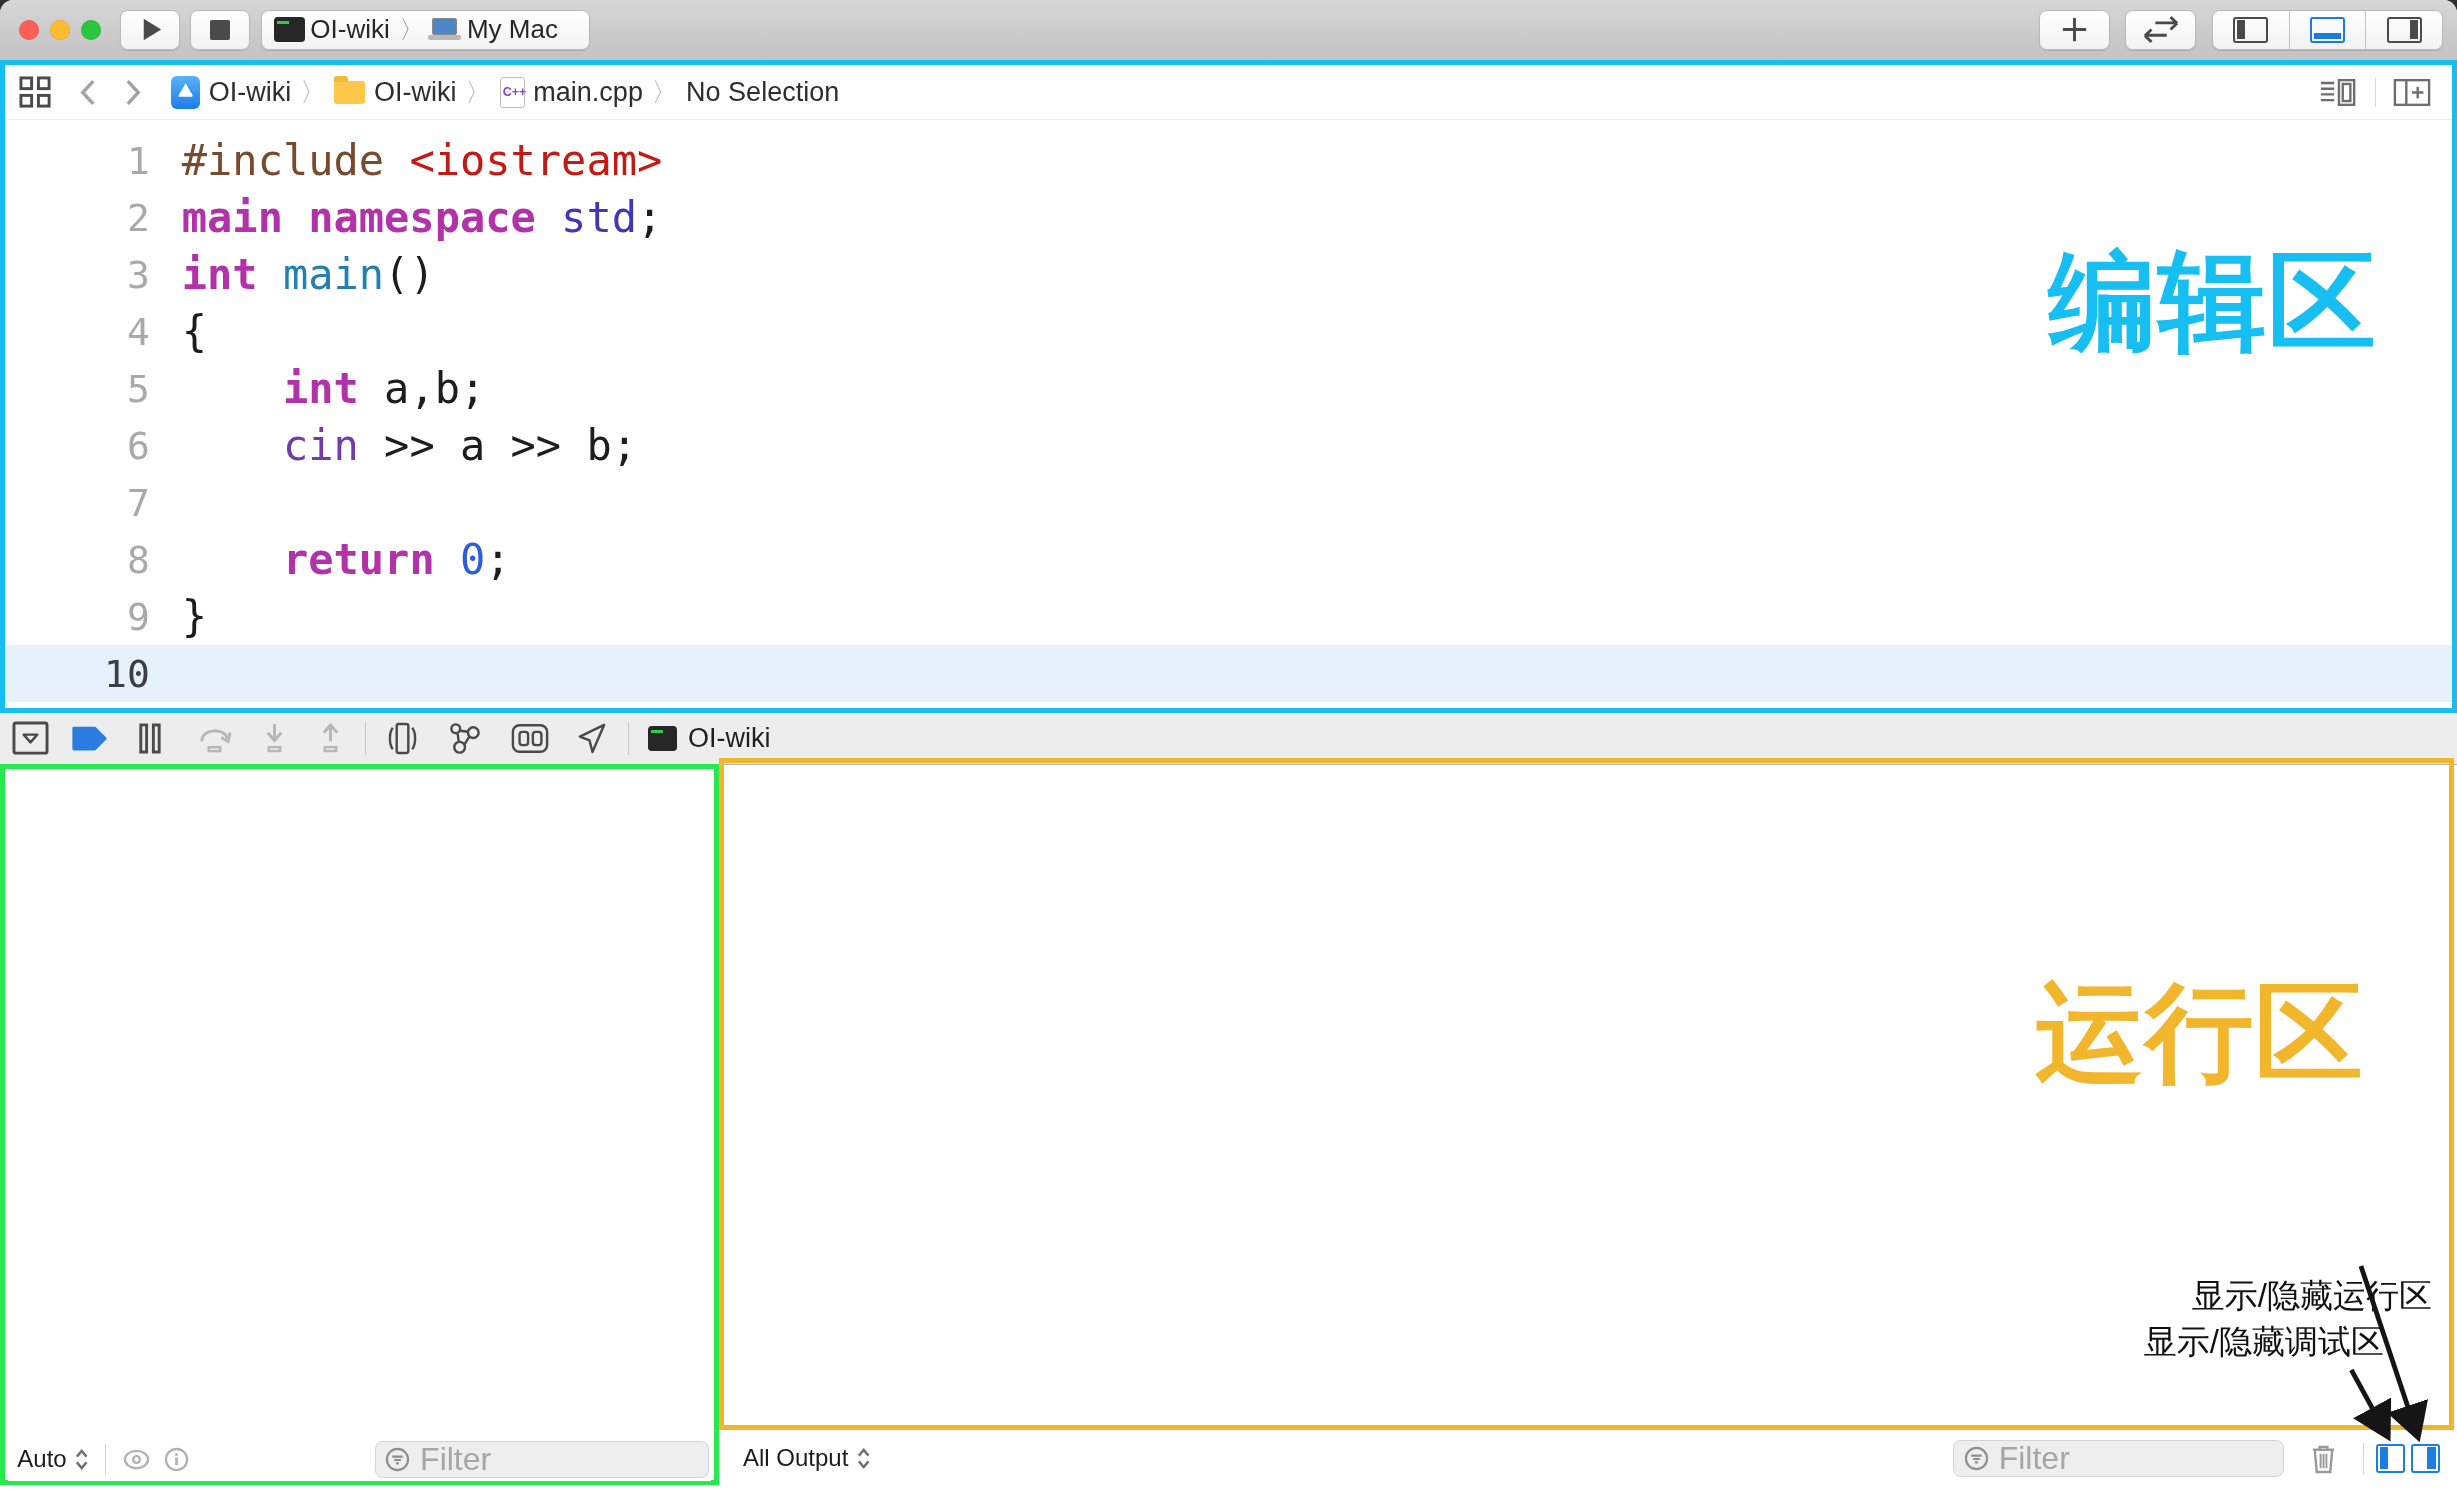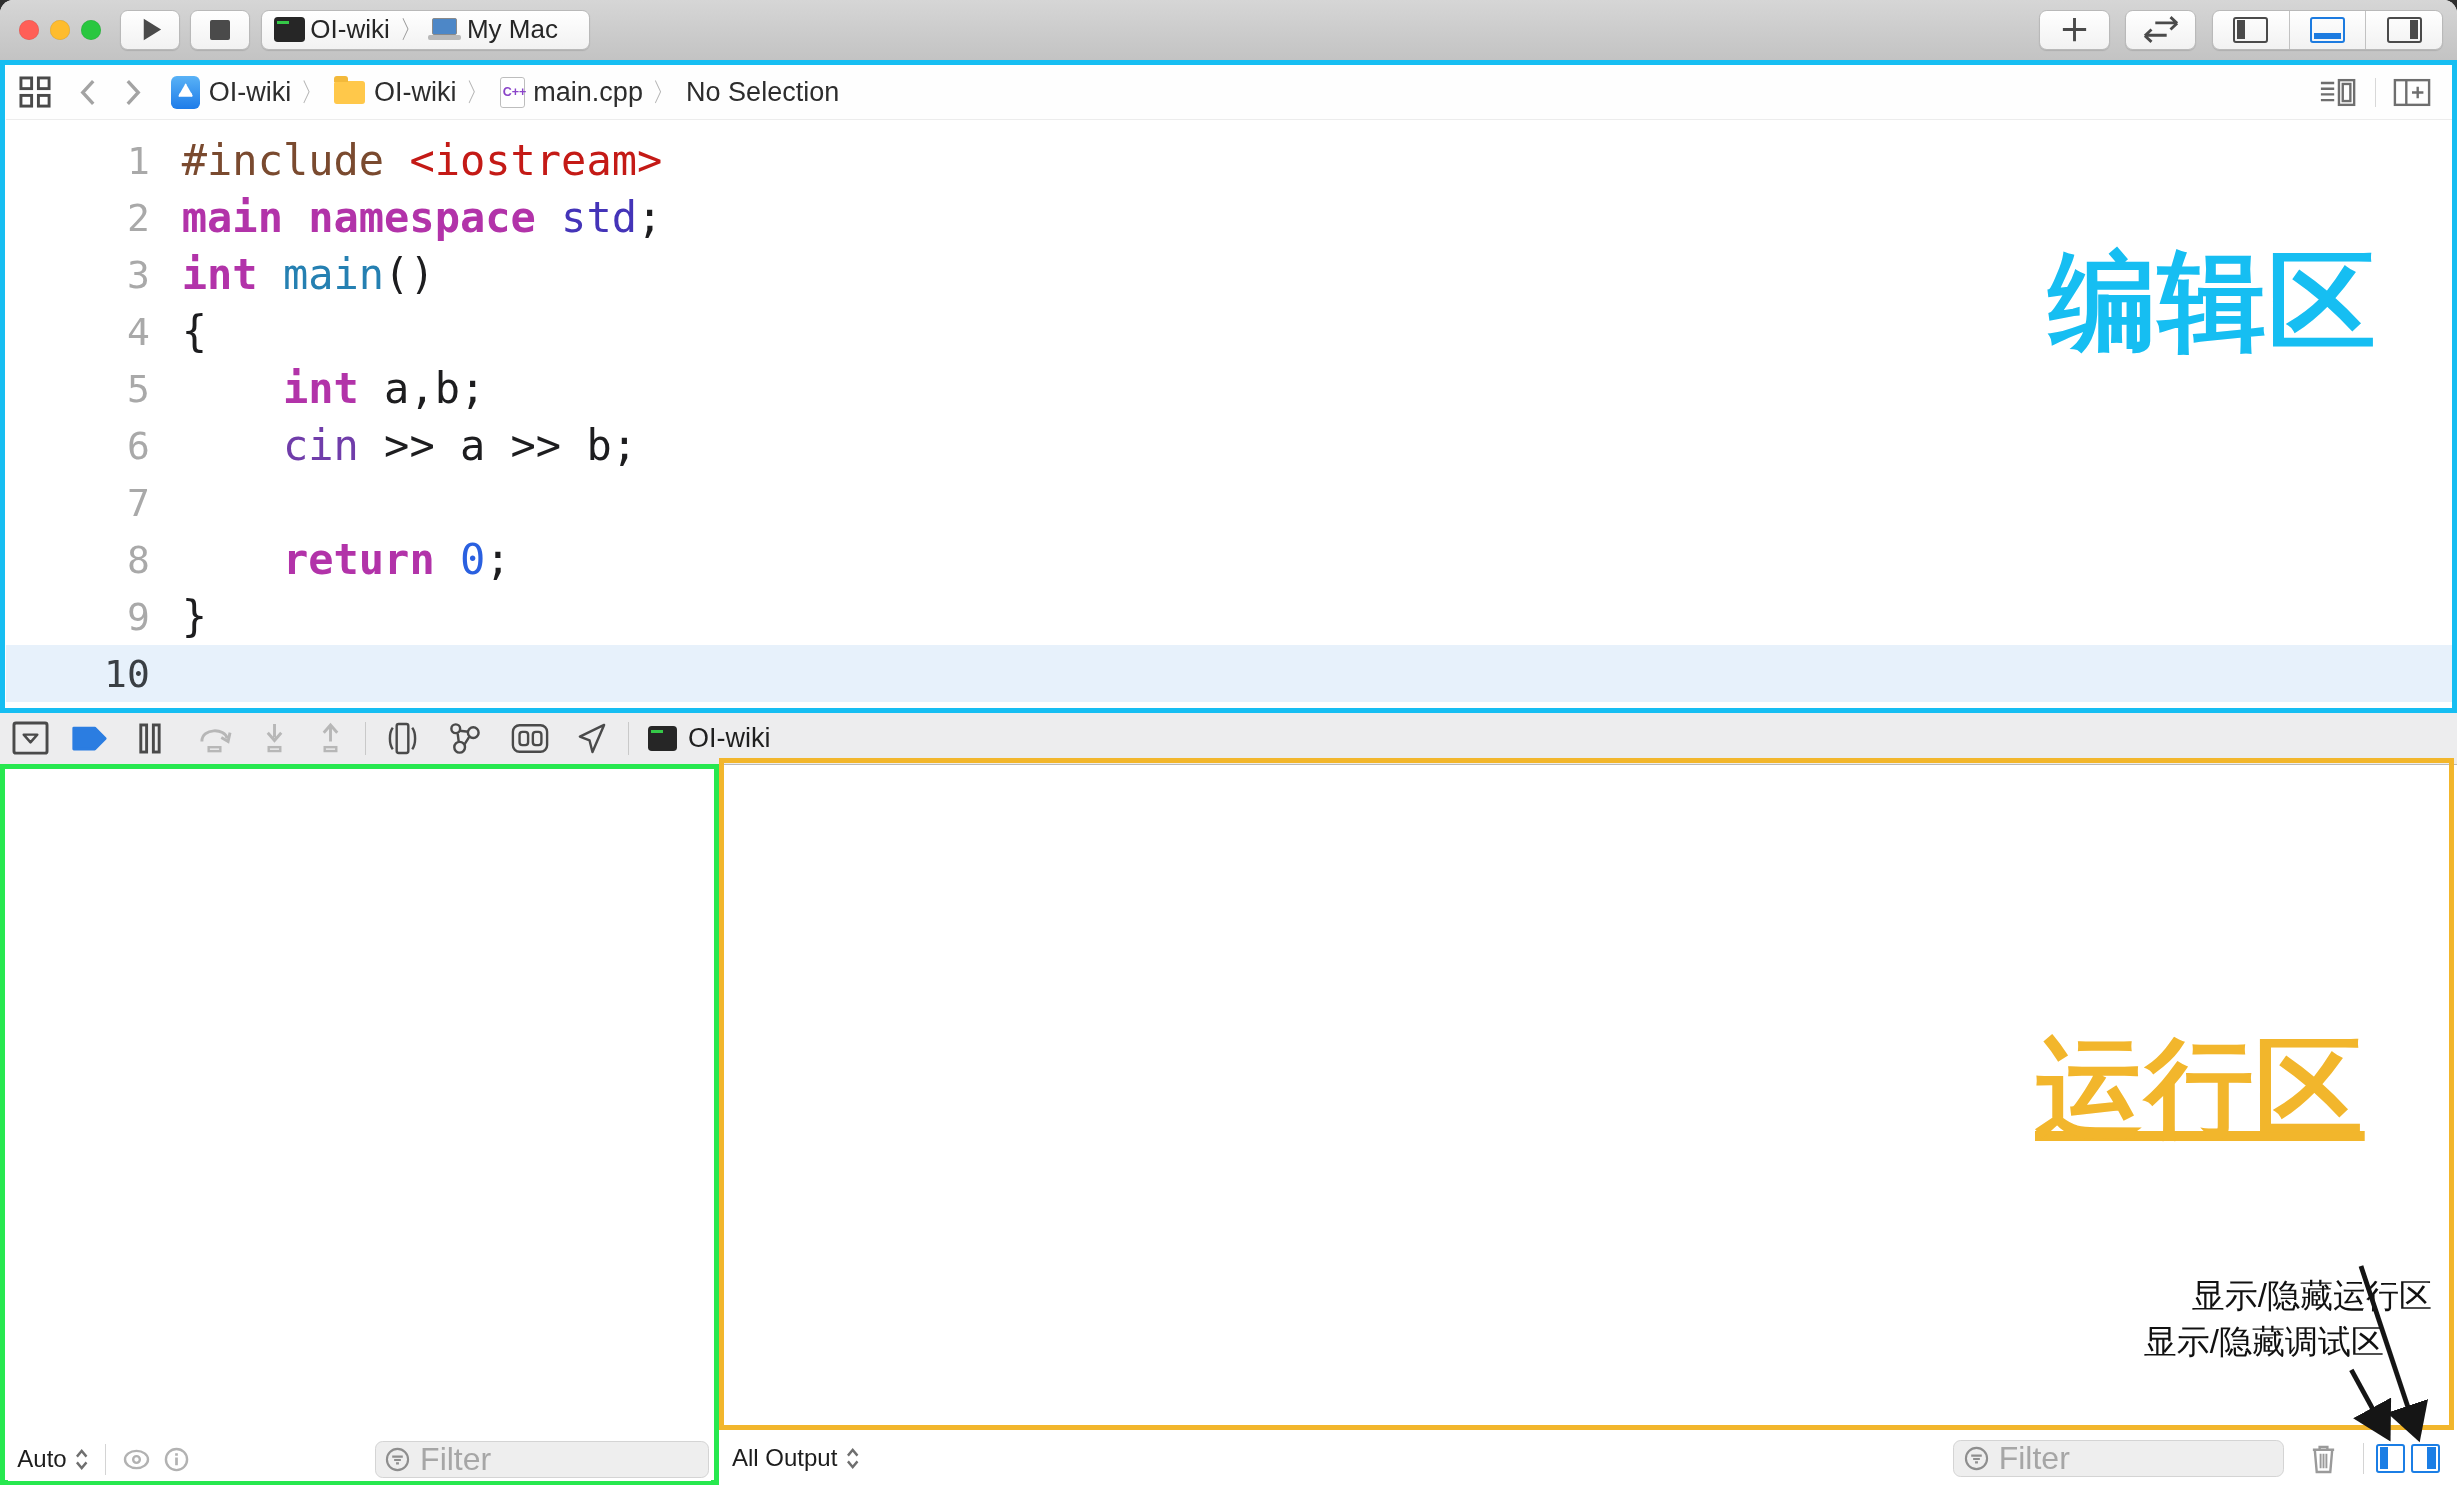--- a/index.html
+++ b/index.html
@@ -29,21 +29,21 @@
   .panel-ic .bar{position:absolute;background:#4a4a4a;}
   .panel-ic.blue .bar{background:#1c7be0;}
   
   .region-outline{position:absolute;box-sizing:border-box;border:5.8px solid #000;}
   #editor-region{left:0;top:60px;width:2457px;height:653px;}
   #debug-region{left:0;top:764px;width:719px;height:721px;}
   #console-region{left:719px;top:758px;width:1735px;height:672px;}
   .big-label{position:absolute;font-size:108px;font-weight:600;line-height:1;letter-spacing:1.9px;}
   #label-editor{left:2048px;top:248px;text-align:right;}
   #label-debug{left:200px;top:853px;}
-  #label-console{left:2035px;top:1034px;text-decoration:underline;}
+  #label-console{left:2035px;top:979px;}
   
   #jumpbar{position:absolute;left:5.8px;top:65px;width:2446px;height:54px;background:#fefefe;
            border-bottom:1px solid #ececec;display:flex;align-items:center;}
   .jb-ic{color:#585858;margin-left:13.4px;display:flex;align-items:center;}
   .jb-nav{color:#a3a3a3;margin-left:25px;display:flex;align-items:center;}
   .jb-seg{display:flex;align-items:center;font-size:27px;color:#2d2d2d;}
   .jb-chev{color:#b5b5b5;font-size:26px;margin:0 8.6px;font-weight:300;}
   .proj-icon{width:29px;height:33px;border-radius:5.8px;background:linear-gradient(#59b2f6,#1e7ce9);margin-right:8.6px;position:relative;}
   .proj-icon:after{content:"";position:absolute;left:6.7px;top:7.7px;width:11.5px;height:11.5px;border:2.9px solid #fff;border-bottom:none;transform:rotate(0deg);border-radius:1.9px;clip-path:polygon(0 100%,50% 0,100% 100%);background:#fff;}
   .folder-icon{position:relative;width:31px;height:23px;background:#ffc84a;border-radius:2.9px;margin-right:8.6px;}
@@ -369,21 +369,21 @@
           </svg>
       </span>
       <input placeholder="Filter" style="">
     </div>
   </div>
 
   <div id="console-region" class="region-outline" style="border-color: rgb(242, 182, 44);"></div>
   <div class="big-label" id="label-console" style="color: rgb(242, 182, 44);">运行区</div>
 
   <div id="console-footer">
-    <span class="foot-txt" style="margin-left:8px;">All Output</span>
+    <span class="foot-txt" style="margin-left:19px;">All Output</span>
     <span class="updown">
       <svg width="15.4" height="21" viewBox="0 0 16 22">
           <path d="M3 8 L8 2 L13 8 M3 14 L8 20 L13 14" stroke="#6f6f6f" stroke-width="2.5" fill="none"></path>
         </svg>
     </span>
     <div class="filter-field" style="margin-left:auto;width:331px;">
       <span class="filter-ic">
         <svg width="25" height="25" viewBox="0 0 26 26">
             <circle cx="13" cy="13" r="11" fill="none" stroke="#8e8e8e" stroke-width="2.2"></circle>
             <path d="M7.5 10 H18.5 M9.5 13.5 H16.5 M11.5 17 H14.5" stroke="#8e8e8e" stroke-width="2.2"></path>

